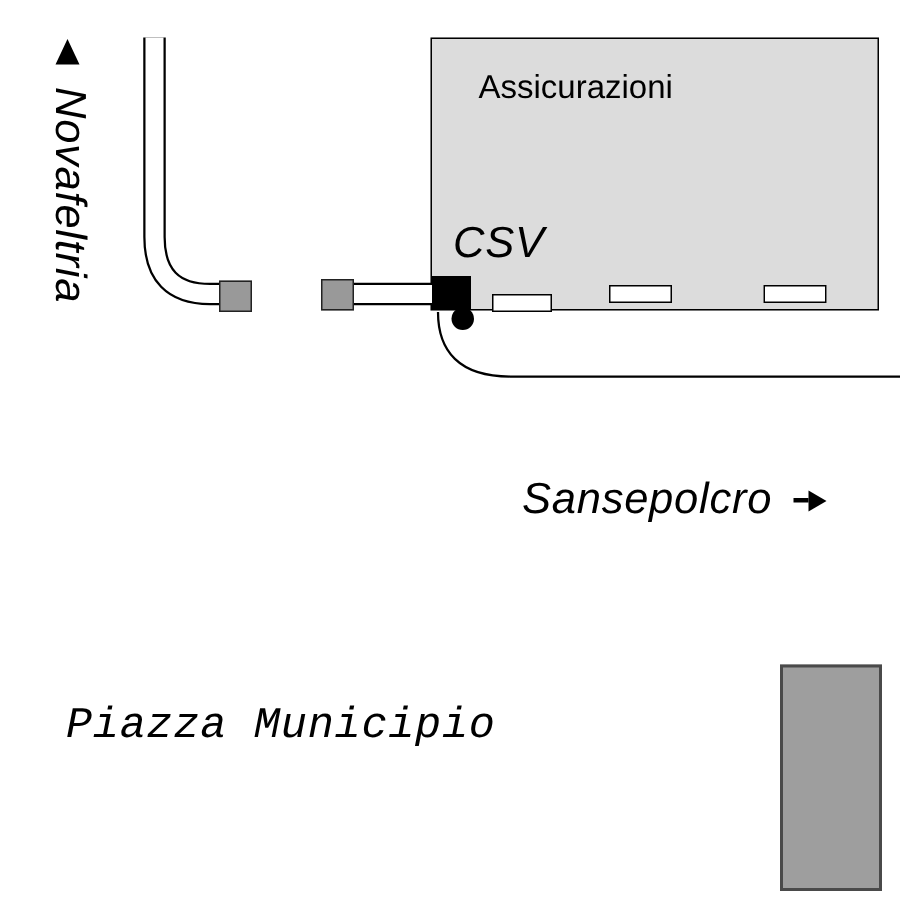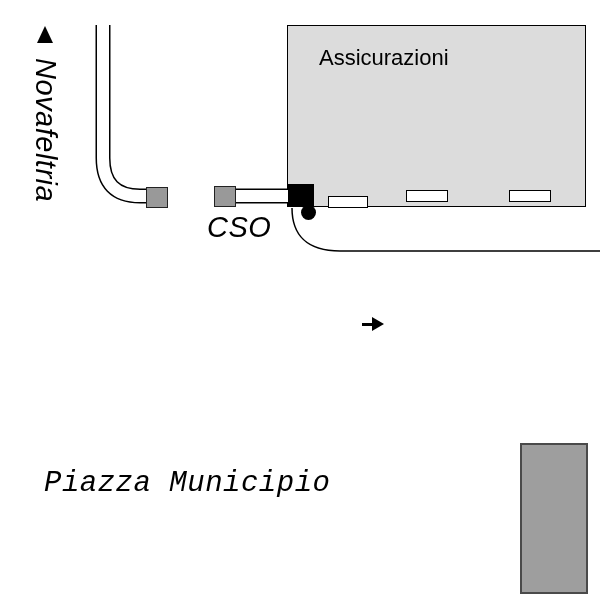--- a/index.html
+++ b/index.html
@@ -151,24 +151,25 @@
   <div id="gate-1" class="gate-marker"></div>
   <div id="gate-2" class="gate-marker"></div>
 
   <div id="csv-marker"></div>
   <div id="csv-dot"></div>
 
   <div id="north-arrow"></div>
 
   <div id="label-novafeltria" class="label">Novafeltria</div>
 
+  <div id="label-csv" class="label">CSV</div>
 
-  <div id="label-cso" class="label">CSO</div>
 
   <div id="label-sansepolcro" class="label">
+    <span>Sansepolcro</span>
     <span id="east-arrow">
       <span class="stem"></span>
         <span class="head"></span>
     </span>
   </div>
 
   <div id="label-piazza" class="label">Piazza Municipio</div>
 
   <div id="block-se"></div>
 

